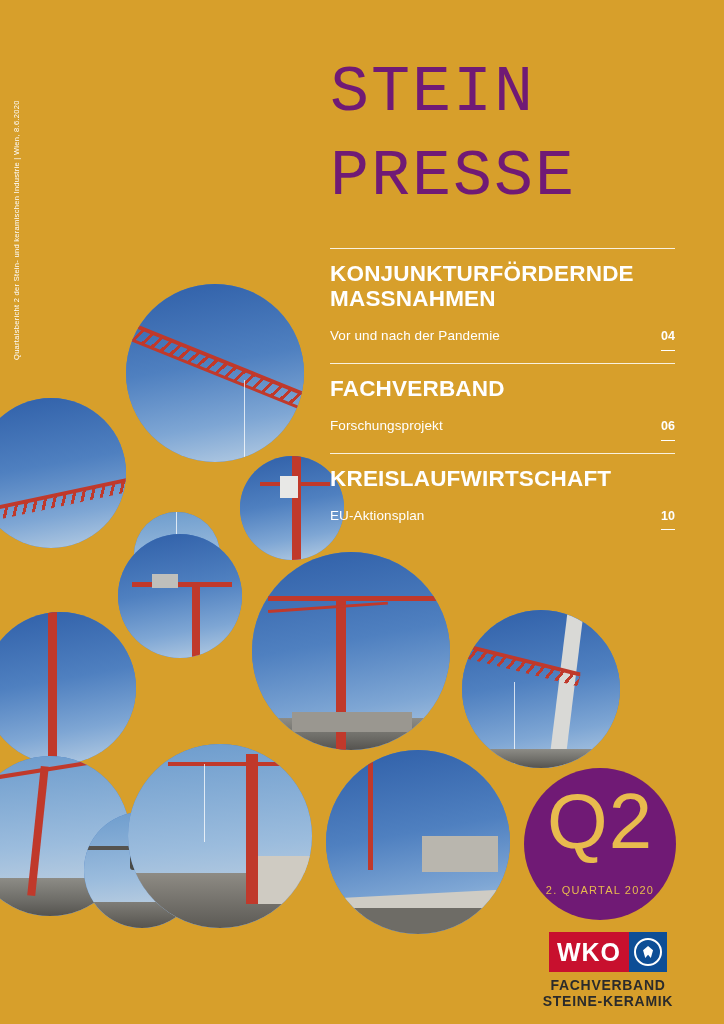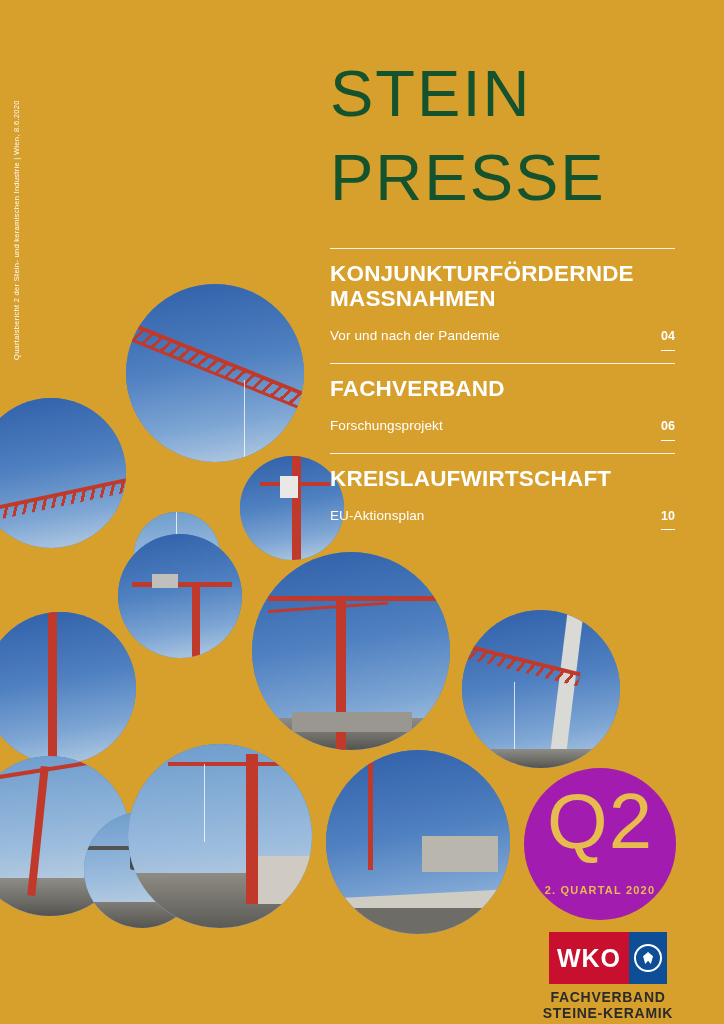--- a/index.html
+++ b/index.html
@@ -103,21 +103,22 @@
     position: absolute;
     background: #d9d9d6;
   }
 
   
   .masthead {
     position: absolute;
     left: 330px;
     top: 62px;
     width: 360px;
-    color: #14532d;
+    color: #701a75;
+    font-family: Liberation Mono, monospace;
   }
   .masthead .line1,
   .masthead .line2 {
     font-size: 65px;
     line-height: 0.98;
     font-weight: 400;
     letter-spacing: 2px;
   }
   .masthead .line2 {
     margin-top: 20px;
@@ -163,56 +164,56 @@
   }
 
   
   .badge {
     position: absolute;
     left: 524px;
     top: 768px;
     width: 152px;
     height: 152px;
     border-radius: 50%;
-    background: #a21caf;
+    background: #701a75;
     color: #e8bb4e;
     text-align: center;
   }
   .badge-q {
     position: absolute;
     left: 0;
     right: 0;
     top: 14px;
     font-size: 78px;
     line-height: 1;
     font-weight: 400;
     letter-spacing: 1px;
   }
   .badge-sub {
     position: absolute;
     left: 0;
     right: 0;
     bottom: 24px;
     font-size: 11px;
-    font-weight: bold;
+    font-weight: normal;
     letter-spacing: 1.2px;
   }
 
   
   .logo {
     position: absolute;
     left: 520px;
     top: 932px;
     width: 176px;
     text-align: center;
   }
   .logo-box {
     display: inline-flex;
     align-items: stretch;
-    height: 52px;
+    height: 40px;
   }
   .logo-red {
     background: #c8102e;
     color: #ffffff;
     font-size: 25px;
     font-weight: bold;
     letter-spacing: 1px;
     padding: 0 8px;
     display: flex;
     align-items: center;

